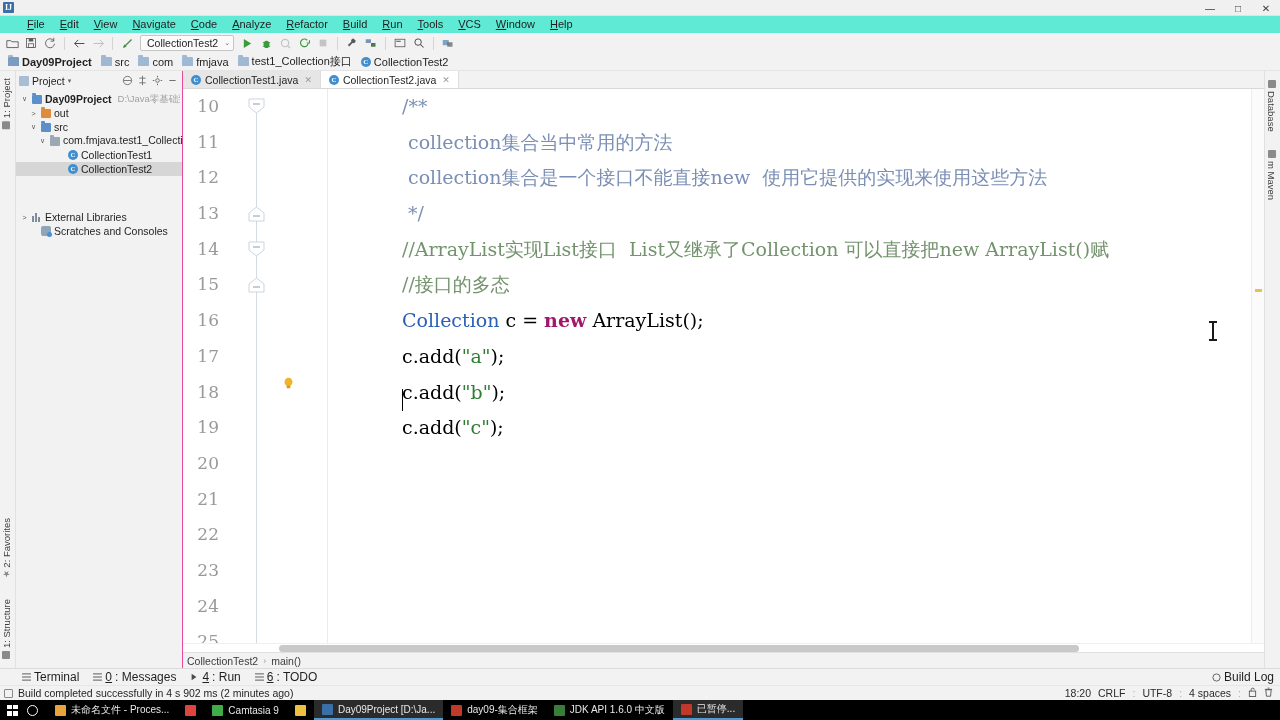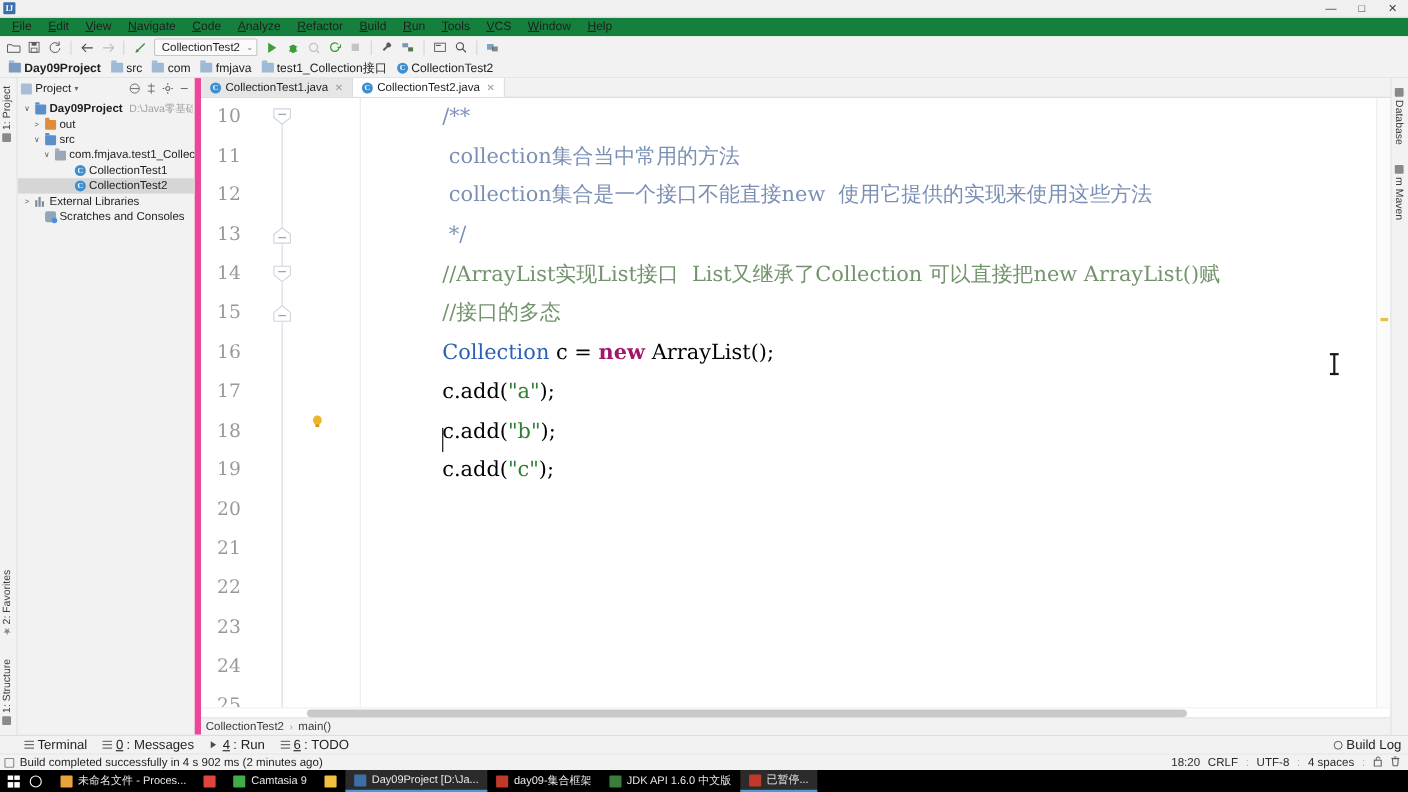--- a/index.html
+++ b/index.html
@@ -25,22 +25,22 @@
   }
   .title-text {
     font-size:10.5px; color:#5a5a5a; white-space:nowrap; overflow:hidden;
     letter-spacing:-0.1px;
   }
   .winbtns { position:absolute; right:0; top:0; display:flex; height:16px; }
   .winbtn { width:28px; height:16px; display:flex; align-items:center; justify-content:center;
             font-size:10px; color:#3a3a3a; }
 
   
-  .menubar { height:17px; display:flex; align-items:center; padding-left:4px; gap:1px;
-             background:#15803d; }
+  .menubar { height:17px; display:flex; align-items:center; padding-left:20px; gap:1px;
+             background:#5eead4; }
   .menuitem { padding:1px 7px; font-size:11px; color:#1f1f1f; line-height:15px; }
   .mnem { text-decoration:underline; }
 
   
   .toolbar { height:20px; display:flex; align-items:center; padding-left:3px; gap:1px;
              background:#f2f2f2; }
   .tb { width:18px; height:18px; display:flex; align-items:center; justify-content:center;
         color:#4a4a4a; font-size:11px; }
   .tb svg { display:block; }
   .tsep { width:1px; height:13px; background:#d4d4d4; margin:0 4px; }
@@ -75,21 +75,21 @@
   .rightrail { border-right:none; border-left:1px solid #e1e1e1; }
   .vlabel {
     writing-mode:vertical-rl; font-size:9.5px; color:#3c3c3c; white-space:nowrap;
     padding:5px 0; display:flex; align-items:center; gap:3px;
   }
   .vlabel.up { writing-mode:vertical-rl; transform:rotate(180deg); }
   .vico { width:8px; height:8px; background:#8a8a8a; border-radius:1px; flex:none; }
 
   
   .project-panel { width:167px; background:#f2f2f2; display:flex; flex-direction:column;
-                   border-right:6px solid #ec4899; }
+                   border-right:1px solid #ec4899; }
   .pp-head { height:19px; display:flex; align-items:center; gap:4px; padding:0 3px;
              font-size:10.5px; color:#1f1f1f; }
   .pp-head .lbl { display:flex; align-items:center; gap:3px; }
   .pp-ico { width:10px; height:10px; background:#a9bdd4; border-radius:1px; }
   .pp-tools { margin-left:auto; display:flex; gap:2px; align-items:center; color:#555; }
   .pp-tool { width:13px; height:13px; display:flex; align-items:center; justify-content:center;
              font-size:9px; color:#565656; }
   .tree { flex:1; padding-top:2px; font-size:10.5px; overflow:hidden; }
   .node { height:14px; display:flex; align-items:center; gap:3px; white-space:nowrap;
           padding-right:2px; }
@@ -418,21 +418,21 @@
           <div class="node" style="padding-left: 40px;">
             <span class="arrow"></span>
             <span class="java-ic">C</span>
             <span class="n-lbl">CollectionTest1</span>
           </div>
           <div class="node sel" style="padding-left: 40px;">
             <span class="arrow"></span>
             <span class="java-ic">C</span>
             <span class="n-lbl">CollectionTest2</span>
           </div>
-          <div class="node" style="padding-left: 4px;">
+          <div class="node" style="padding-left: 4px; margin-top: 34px;">
             <span class="arrow">&gt;</span>
             <span class="ic-lib">
               <i style="height:6px"></i>
               <i style="height:9px"></i>
               <i style="height:5px"></i>
             </span>
             <span class="n-lbl">External Libraries</span>
           </div>
           <div class="node" style="padding-left: 13px;">
             <span class="arrow"></span>

